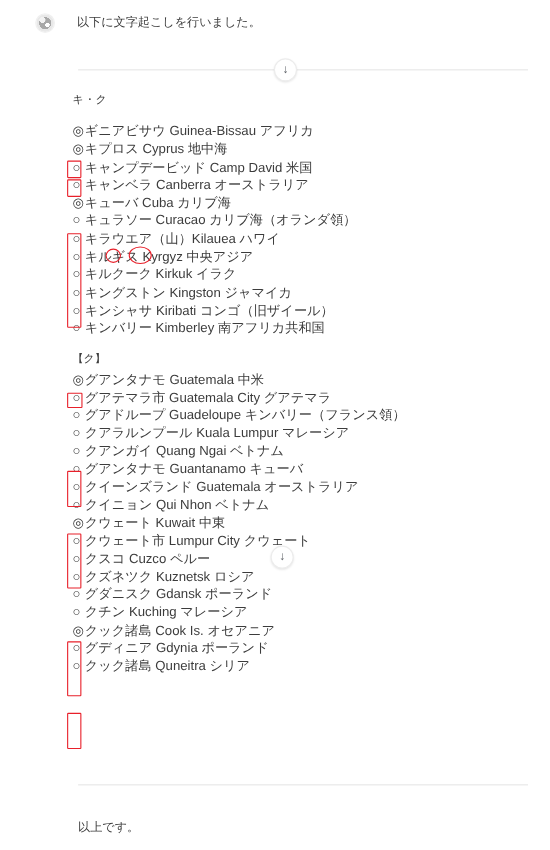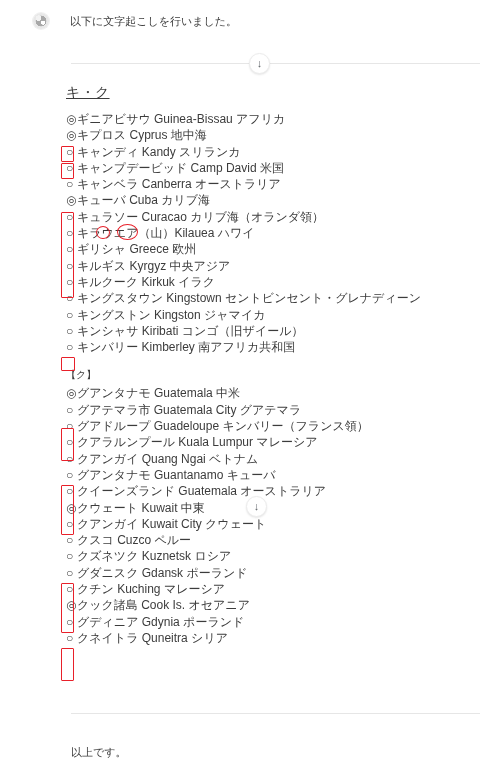--- a/index.html
+++ b/index.html
@@ -75,26 +75,25 @@
   #scroll-btn-2 { left: 246px; top: 496px; }
 
   
   .content {
     position: absolute;
     left: 66px;
     top: 85px;
     width: 420px;
   }
   .section-title {
-    font-size: 14px;
+    font-size: 10px;
     line-height: 14px;
     color: #3c3c3c;
     margin: 0 0 12px 0;
     letter-spacing: .3px;
-    text-decoration: underline;
   }
   .group-title {
     font-size: 10px;
     line-height: 14px;
     color: #3c3c3c;
     margin: 0 0 3px 0;
   }
   .entry-list {
     list-style: none;
     margin: 0;
@@ -154,53 +153,51 @@
 <div class="rule" id="rule-bottom"></div>
 
 <div class="scroll-btn" id="scroll-btn-1">↓</div>
 <div class="scroll-btn" id="scroll-btn-2">↓</div>
 
 <div class="content">
   <div class="section-title">キ・ク</div>
   <ul class="entry-list" id="list-ki">
       <li class="entry"><span class="mark">◎</span><span>ギニアビサウ Guinea-Bissau アフリカ</span></li>
       <li class="entry"><span class="mark">◎</span><span>キプロス Cyprus 地中海</span></li>
-      <li class="entry"><span class="mark">○</span><span>キャンディ Kandy スリランカ</span></li>
       <li class="entry"><span class="mark">○</span><span>キャンプデービッド Camp David 米国</span></li>
       <li class="entry"><span class="mark">○</span><span>キャンベラ Canberra オーストラリア</span></li>
       <li class="entry"><span class="mark">◎</span><span>キューバ Cuba カリブ海</span></li>
       <li class="entry"><span class="mark">○</span><span>キュラソー Curacao カリブ海（オランダ領）</span></li>
       <li class="entry"><span class="mark">○</span><span>キラウエア（山）Kilauea ハワイ</span></li>
-      <li class="entry"><span class="mark">○</span><span>ギリシャ Greece 欧州</span></li>
       <li class="entry"><span class="mark">○</span><span>キルギス Kyrgyz 中央アジア</span></li>
       <li class="entry"><span class="mark">○</span><span>キルクーク Kirkuk イラク</span></li>
-      <li class="entry"><span class="mark">○</span><span>キングスタウン Kingstown セントビンセント・グレナディーン</span></li>
       <li class="entry"><span class="mark">○</span><span>キングストン Kingston ジャマイカ</span></li>
       <li class="entry"><span class="mark">○</span><span>キンシャサ Kiribati コンゴ（旧ザイール）</span></li>
       <li class="entry"><span class="mark">○</span><span>キンバリー Kimberley 南アフリカ共和国</span></li>
     </ul>
   <div class="spacer"></div>
   <div class="group-title">【ク】</div>
   <ul class="entry-list" id="list-ku">
       <li class="entry"><span class="mark">◎</span><span>グアンタナモ Guatemala 中米</span></li>
       <li class="entry"><span class="mark">○</span><span>グアテマラ市 Guatemala City グアテマラ</span></li>
       <li class="entry"><span class="mark">○</span><span>グアドループ Guadeloupe キンバリー（フランス領）</span></li>
       <li class="entry"><span class="mark">○</span><span>クアラルンプール Kuala Lumpur マレーシア</span></li>
       <li class="entry"><span class="mark">○</span><span>クアンガイ Quang Ngai ベトナム</span></li>
       <li class="entry"><span class="mark">○</span><span>グアンタナモ Guantanamo キューバ</span></li>
       <li class="entry"><span class="mark">○</span><span>クイーンズランド Guatemala オーストラリア</span></li>
+      <li class="entry"><span class="mark">○</span><span>クイニョン Qui Nhon ベトナム</span></li>
       <li class="entry"><span class="mark">◎</span><span>クウェート Kuwait 中東</span></li>
-      <li class="entry"><span class="mark">○</span><span>クアンガイ Kuwait City クウェート</span></li>
+      <li class="entry"><span class="mark">○</span><span>クウェート市 Lumpur City クウェート</span></li>
       <li class="entry"><span class="mark">○</span><span>クスコ Cuzco ペルー</span></li>
       <li class="entry"><span class="mark">○</span><span>クズネツク Kuznetsk ロシア</span></li>
       <li class="entry"><span class="mark">○</span><span>グダニスク Gdansk ポーランド</span></li>
       <li class="entry"><span class="mark">○</span><span>クチン Kuching マレーシア</span></li>
       <li class="entry"><span class="mark">◎</span><span>クック諸島 Cook Is. オセアニア</span></li>
       <li class="entry"><span class="mark">○</span><span>グディニア Gdynia ポーランド</span></li>
-      <li class="entry"><span class="mark">○</span><span>クネイトラ Quneitra シリア</span></li>
+      <li class="entry"><span class="mark">○</span><span>クック諸島 Quneitra シリア</span></li>
     </ul>
 </div>
 
 <div class="closing">以上です。</div>
 
 <div id="annotation-layer">
     <div class="annot-box" style="left: 61px; top: 146px; width: 13px; height: 16px; border-color: rgb(232, 32, 42);"></div>
     <div class="annot-box" style="left: 61px; top: 163px; width: 13px; height: 16px; border-color: rgb(232, 32, 42);"></div>
     <div class="annot-box" style="left: 61px; top: 212px; width: 13px; height: 86px; border-color: rgb(232, 32, 42);"></div>
     <div class="annot-box" style="left: 61px; top: 357px; width: 14px; height: 14px; border-color: rgb(232, 32, 42);"></div>

